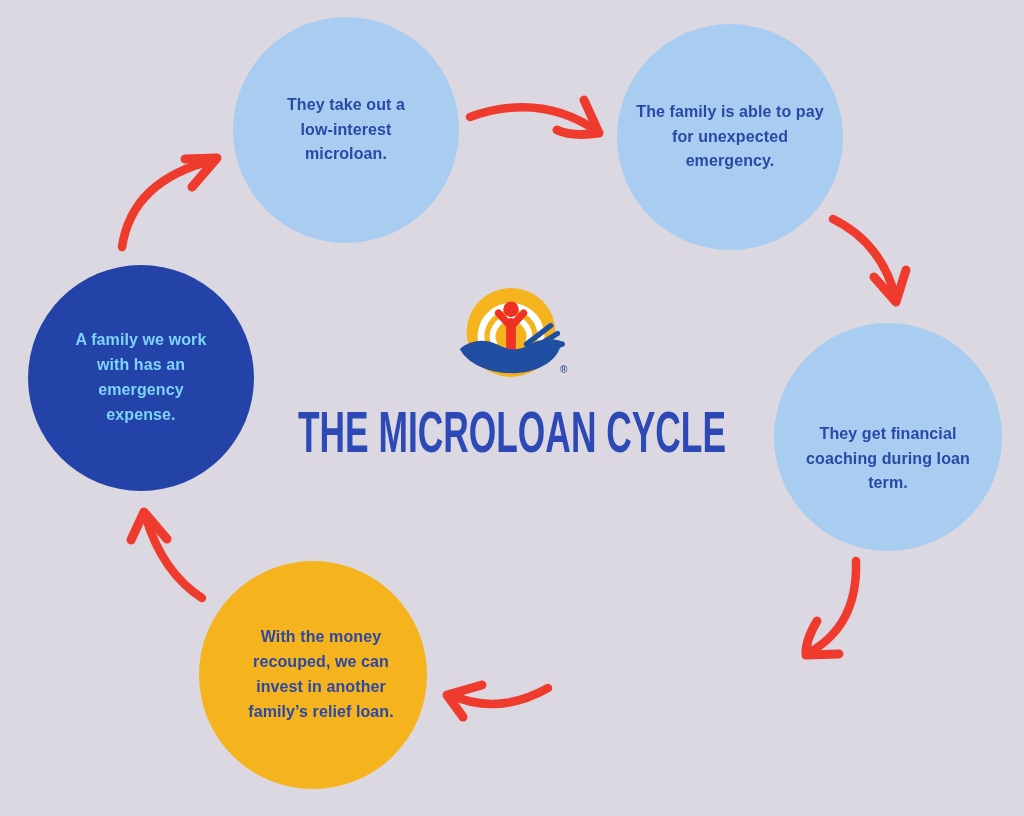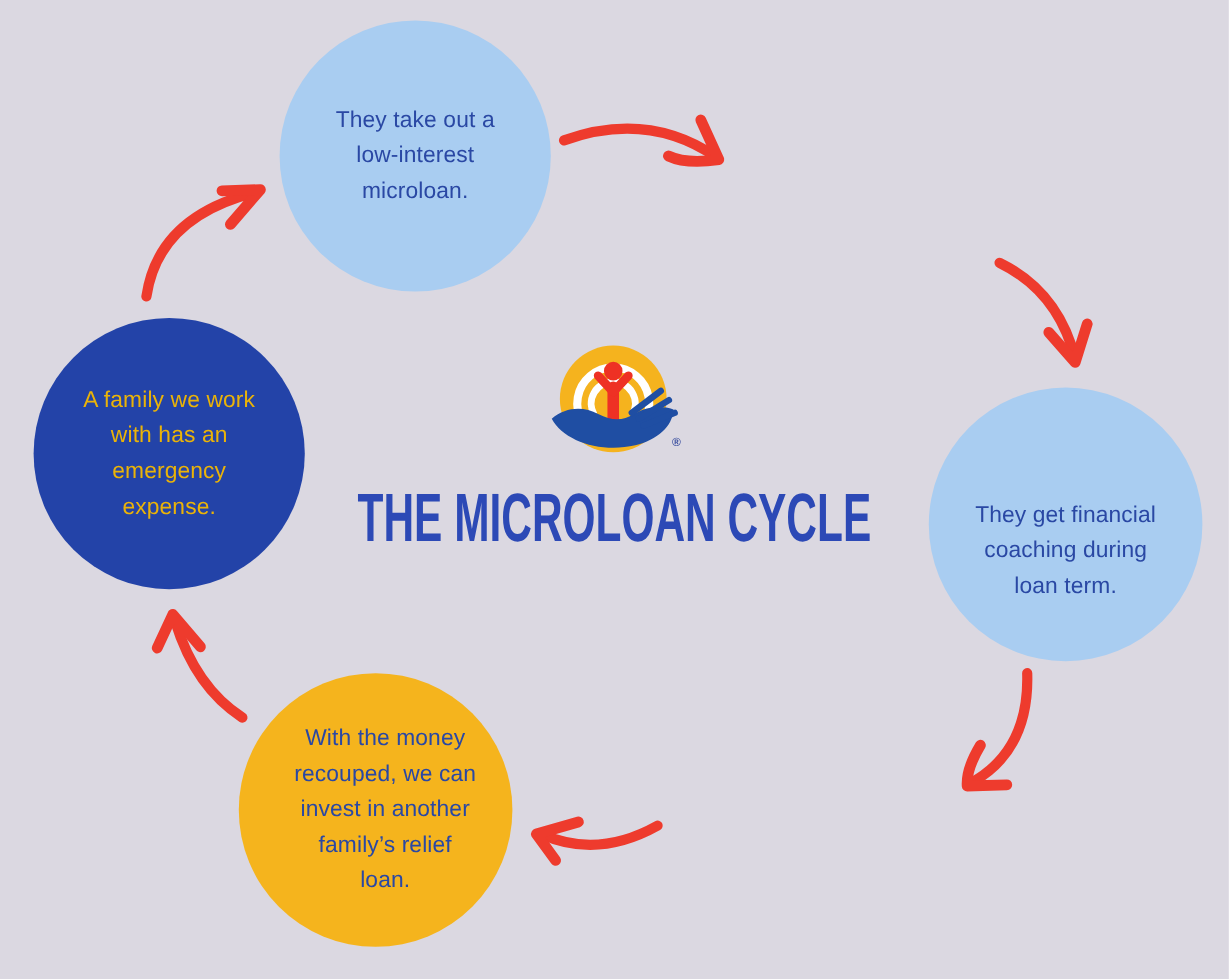--- a/index.html
+++ b/index.html
@@ -13,30 +13,30 @@
   }
   .circle {
     position: absolute;
     border-radius: 50%;
     display: flex;
     align-items: center;
     justify-content: center;
     text-align: center;
   }
   .circle .txt {
-    font-weight: normal;
-    font-size: 19px;
+    font-weight: bold;
+    font-size: 16px;
     line-height: 1.56;
     color: #2a48a4;
     letter-spacing: 0.1px;
   }
   .light { background: #a9cdf1; }
   .dark  { background: #2343a8; }
   .gold  { background: #f5b41d; }
-  .dark .txt { color: #eab308; }
+  .dark .txt { color: #7dd3fc; }
 
   .c-left      { left: 28px;  top: 265px; width: 226px; height: 226px; }
   .c-topleft   { left: 233px; top: 17px;  width: 226px; height: 226px; }
   .c-topright  { left: 617px; top: 24px;  width: 226px; height: 226px; }
   .c-right     { left: 774px; top: 323px; width: 228px; height: 228px; }
   .c-botright  { left: 561px; top: 562px; width: 230px; height: 230px; }
   .c-botleft   { left: 199px; top: 561px; width: 228px; height: 228px; }
 
   .c-left .txt     { width: 150px; }
   .c-topleft .txt  { width: 150px; }
@@ -130,20 +130,23 @@
   </svg>
 
   <div class="circle dark c-left">
     <div class="txt">A family we work with has an emergency expense.</div>
   </div>
 
   <div class="circle light c-topleft">
     <div class="txt">They take out a low-interest microloan.</div>
   </div>
 
+  <div class="circle light c-topright">
+    <div class="txt">The family is able to pay for unexpected emergency.</div>
+  </div>
 
   <div class="circle light c-right">
     <div class="txt">They get financial coaching during loan term.</div>
   </div>
 
 
   <div class="circle gold c-botleft">
     <div class="txt">With the money recouped, we can invest in another family’s relief loan.</div>
   </div>
 

